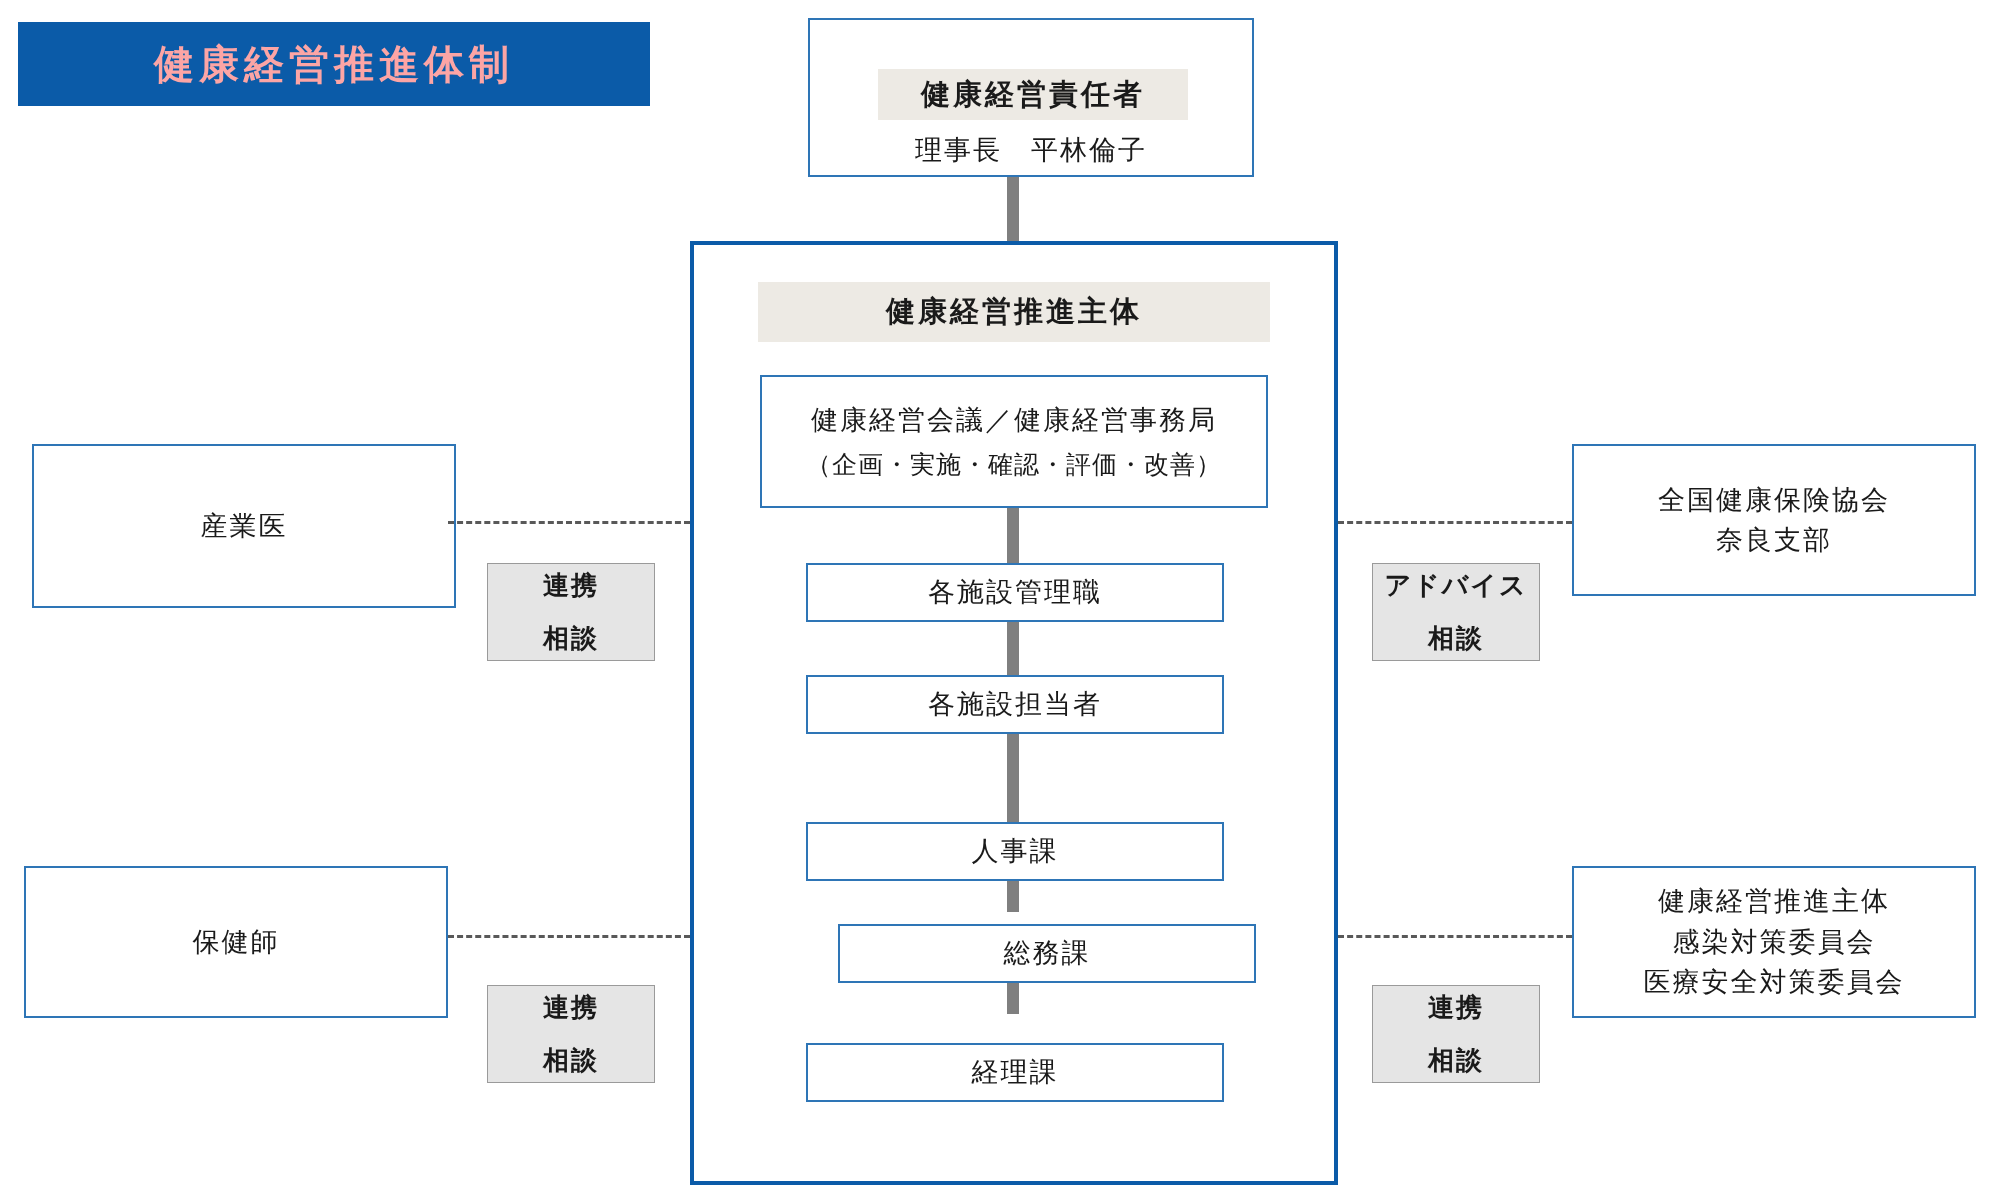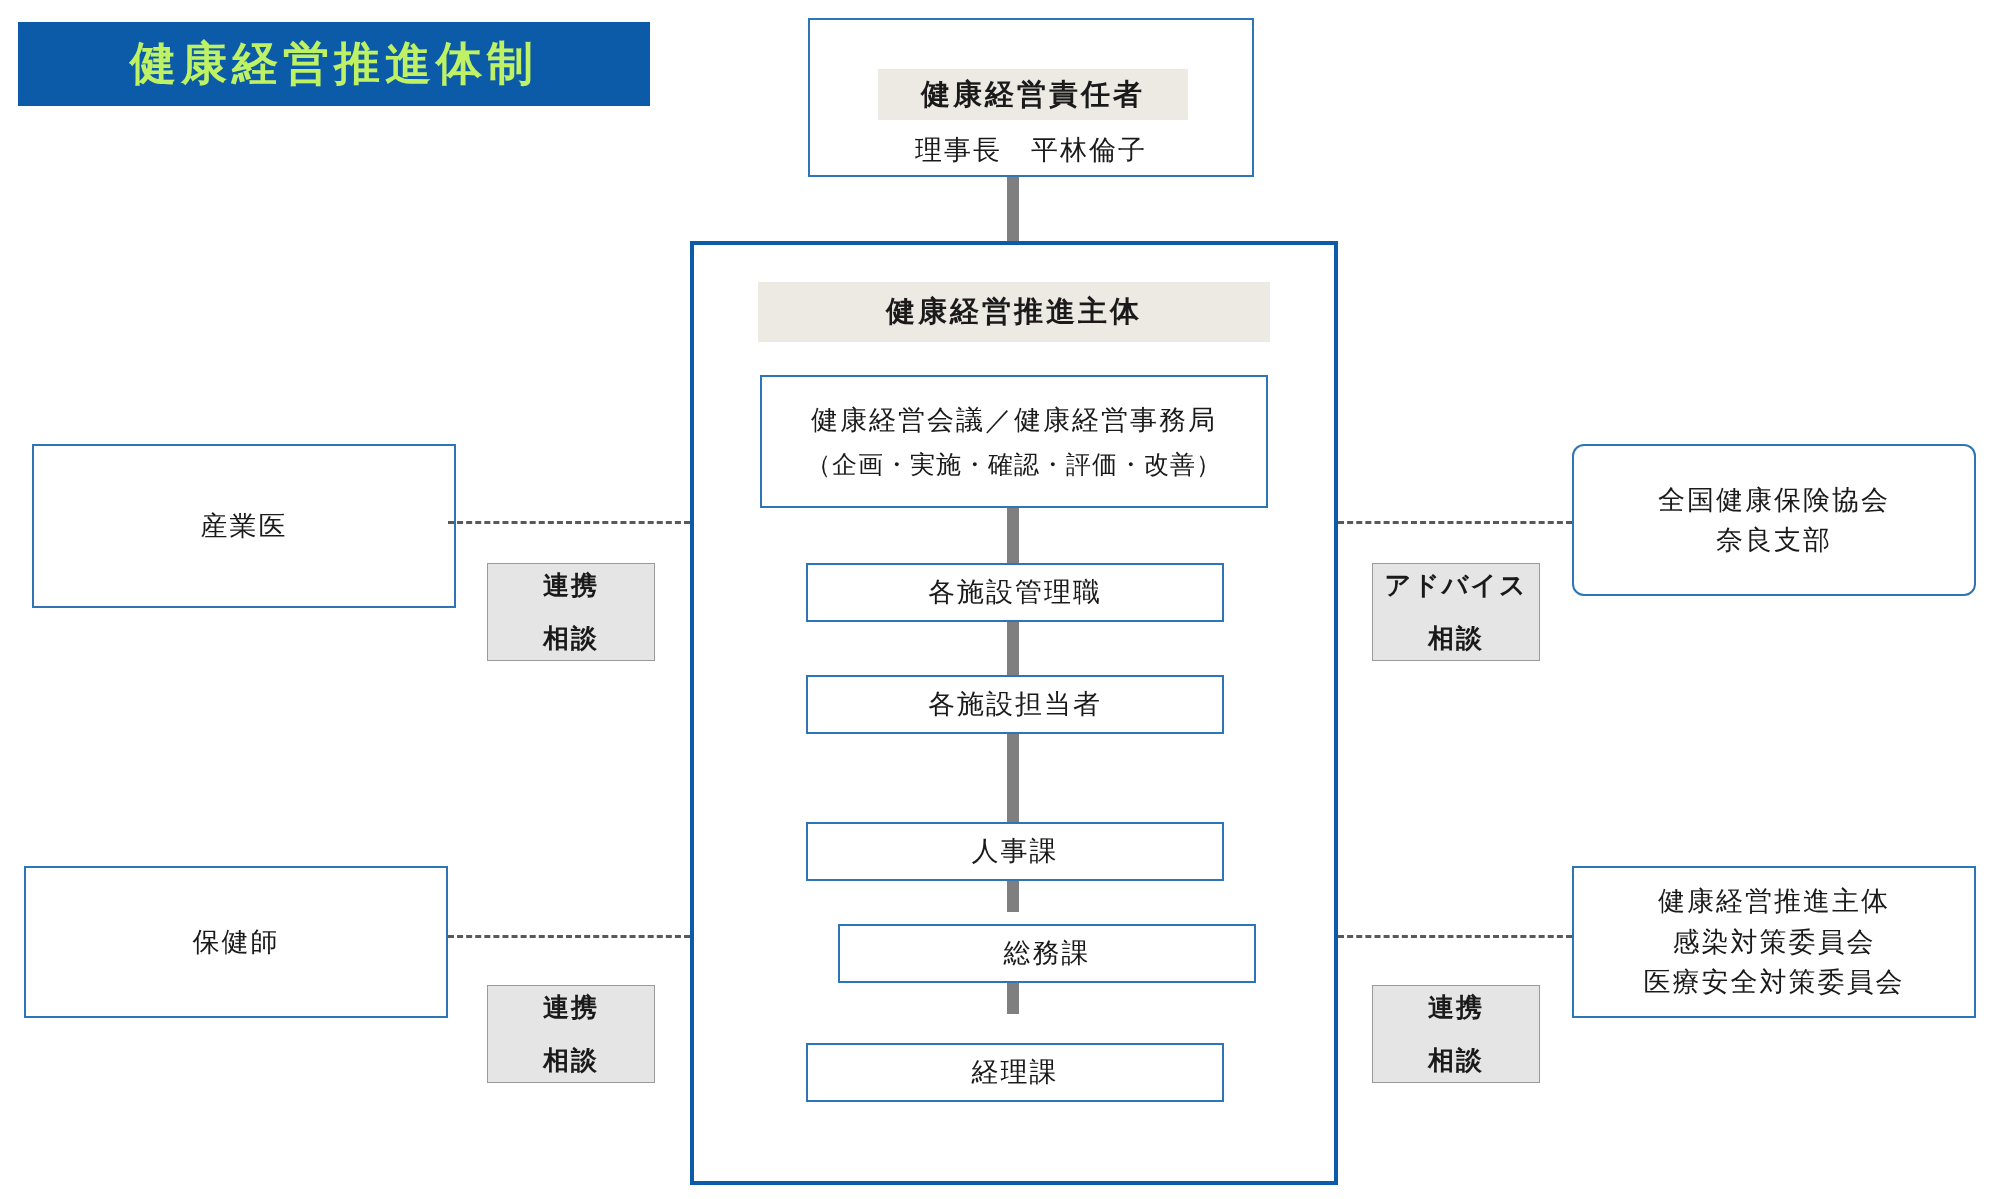--- a/index.html
+++ b/index.html
@@ -20,23 +20,23 @@
     height: 1199px;
     background: #ffffff;
     overflow: hidden;
   }
 
   
   .abs { position: absolute; box-sizing: border-box; }
 
   .title-banner {
     background: #0B5BA8;
-    color: #bef264;
+    color: #fca5a5;
     font-weight: bold;
-    font-size: 46px;
+    font-size: 40px;
     letter-spacing: 5px;
     display: flex;
     align-items: center;
     justify-content: center;
     text-align: center;
   }
 
   
   .node {
     border: 2px solid #2E75B6;
@@ -168,21 +168,21 @@
     <span class="ln">相談</span>
   </div>
 
   <div class="abs dashed" style="left:1338px; top:521px; width:234px;"></div>
 
   <div class="abs tag-box" style="left:1372px; top:563px; width:168px; height:98px;">
     <span class="ln">アドバイス</span>
     <span class="ln">相談</span>
   </div>
 
-  <div class="abs node stack" style="left:1572px; top:444px; width:404px; height:152px;border-radius:12px;">
+  <div class="abs node stack" style="left:1572px; top:444px; width:404px; height:152px;">
     <span class="ln name-line">全国健康保険協会</span>
     <span class="ln name-line">奈良支部</span>
   </div>
 
   <div class="abs dashed" style="left:1338px; top:935px; width:234px;"></div>
 
   <div class="abs tag-box" style="left:1372px; top:985px; width:168px; height:98px;">
     <span class="ln">連携</span>
     <span class="ln">相談</span>
   </div>

